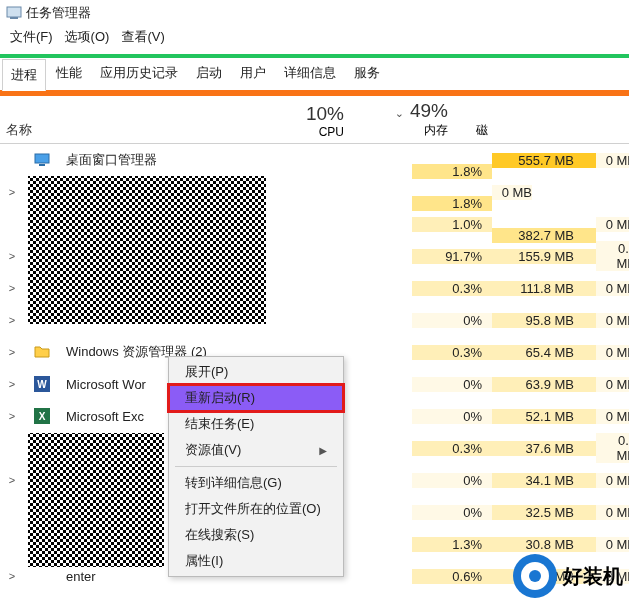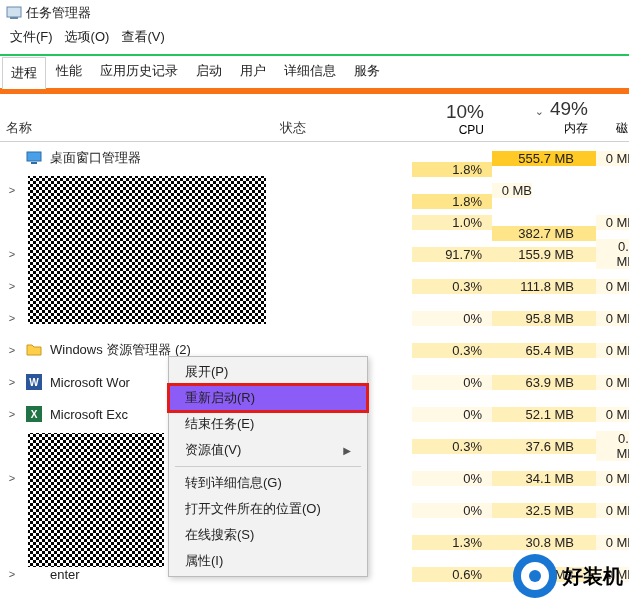--- a/index.html
+++ b/index.html
@@ -1,52 +1,52 @@
 <!DOCTYPE html>
 <html><head>
 <meta charset="utf-8">
 <style>
   * { box-sizing: border-box; margin: 0; padding: 0; }
   body { font-family: "Microsoft YaHei", "Segoe UI", sans-serif; font-size: 13px; color: #222; background: #fff; width: 629px; height: 604px; overflow: hidden; position: relative; }
   .titlebar { display: flex; align-items: center; padding: 4px 6px 2px 6px; gap: 4px; }
   .titlebar .sysicon svg { width: 16px; height: 16px; }
   .titlebar .title { font-size: 13px; }
-  .menubar { display: flex; gap: 4px; padding: 2px 6px 6px 6px; border-bottom: 2px solid #22c55e; }
+  .menubar { display: flex; gap: 4px; padding: 2px 6px 6px 6px; border-bottom: 4px solid #22c55e; }
   .menubar span { padding: 2px 4px; }
   .tabs { display: flex; gap: 2px; padding: 0 2px; border-bottom: 6px solid #f97316; }
   .tabs .tab { padding: 6px 8px 6px 8px; font-size: 13px; position: relative; }
   .tabs .tab.active { background: #fff; border: 1px solid #d0d0d0; border-bottom: 1px solid #fff; top: 1px; }
   .header { display: flex; border-bottom: 1px solid #d0d0d0; height: 48px; align-items: flex-end; }
   .header .col { overflow: hidden; text-overflow: clip; padding: 4px 8px; color: #333; }
   .header .col.name { flex: 0 0 272px; padding-left: 6px; padding-bottom: 4px; }
   .header .col.status { flex: 0 0 140px; padding-bottom: 4px; }
   .header .col.cpu { flex: 0 0 80px; text-align: right; }
   .header .col.mem { flex: 0 0 104px; text-align: right; }
   .header .col.disk { flex: 0 0 40px; text-align: right; overflow: hidden; }
   .header .pct { font-size: 19px; display: block; }
   .header .lbl { font-size: 12px; color: #000000; display: block; }
   .header .chev { font-size: 11px; color: #555; margin-right: 6px; }
   .rows { }
   .row { display: flex; height: 32px; align-items: center; position: relative; }
-  .row .namecell { flex: 0 0 272px; display: flex; align-items: center; gap: 8px; padding-left: 6px; white-space: nowrap; overflow: hidden; }
+  .row .namecell { flex: 0 0 272px; display: flex; align-items: center; gap: 16px; padding-left: 6px; white-space: nowrap; overflow: hidden; }
   .row .statuscell { flex: 0 0 140px; }
   .row .cpucell { flex: 0 0 80px; text-align: right; padding-right: 10px; }
   .row .memcell { flex: 0 0 104px; text-align: right; padding-right: 22px; }
   .row .diskcell { flex: 0 0 40px; text-align: right; padding-right: 0; overflow: hidden; }
   .heat0 { background: #fff9e6; }
   .heat1 { background: #ffefb8; }
   .heat2 { background: #ffe58a; margin-top: 23px; }
   .heat3 { background: #ffd24d; }
   .heat4 { background: #ffc926; }
   .exp { width: 12px; text-align: center; color: #555; font-size: 11px; }
   .icon-box { width: 16px; height: 16px; display: inline-flex; align-items: center; justify-content: center; }
   .redact { background: repeating-conic-gradient(#000 0% 25%, #fff 0% 50%) 50% / 6px 6px; }
   .redact-block { position: absolute; }
   
-  .ctxmenu { position: absolute; left: 168px; top: 356px; width: 200px; background: #f2f2f2; border: 1px solid #bbb; box-shadow: 2px 2px 6px rgba(0,0,0,0.2); z-index: 50; padding: 2px 0; }
+  .ctxmenu { position: absolute; left: 168px; top: 356px; width: 176px; background: #f2f2f2; border: 1px solid #bbb; box-shadow: 2px 2px 6px rgba(0,0,0,0.2); z-index: 50; padding: 2px 0; }
   .ctxmenu .item { padding: 4px 16px 4px 16px; font-size: 13px; display: flex; justify-content: space-between; align-items: center; }
   .ctxmenu .item.sel { background: #8b5cf6; }
   .ctxmenu .item.highlight { outline: 3px solid #e21b1b; outline-offset: -1px; }
   .ctxmenu .sep { height: 1px; background: #ccc; margin: 3px 6px; }
   .ctxmenu .sub { font-size: 10px; color: #555; }
   .watermark { position: absolute; right: 6px; bottom: 6px; display: flex; align-items: center; gap: 6px; z-index: 60; }
   .watermark .circle { width: 44px; height: 44px; border-radius: 50%; background: #1976d2; display: flex; align-items: center; justify-content: center; }
   .watermark .circle2 { width: 28px; height: 28px; border-radius: 50%; background: #fff; display: flex; align-items: center; justify-content: center; }
   .watermark .dot { width: 12px; height: 12px; border-radius: 50%; background: #1976d2; }
   .watermark .txt { font-size: 20px; font-weight: bold; color: #000000; text-shadow: 0 0 2px #fff; }
@@ -75,21 +75,20 @@
   <div class="tab">性能</div>
   <div class="tab">应用历史记录</div>
   <div class="tab">启动</div>
   <div class="tab">用户</div>
   <div class="tab">详细信息</div>
   <div class="tab">服务</div>
 </div>
 
 <div class="header">
   <div class="col name">名称</div>
-  <div class="col status">状态</div>
   <div class="col cpu">
     <span class="pct">10%</span>
     <span class="lbl">CPU</span>
   </div>
   <div class="col mem">
     <span class="pct"><span class="chev">⌄</span><span>49%</span></span>
     <span class="lbl">内存</span>
   </div>
   <div class="col disk">
     <span class="pct">&nbsp;</span>

